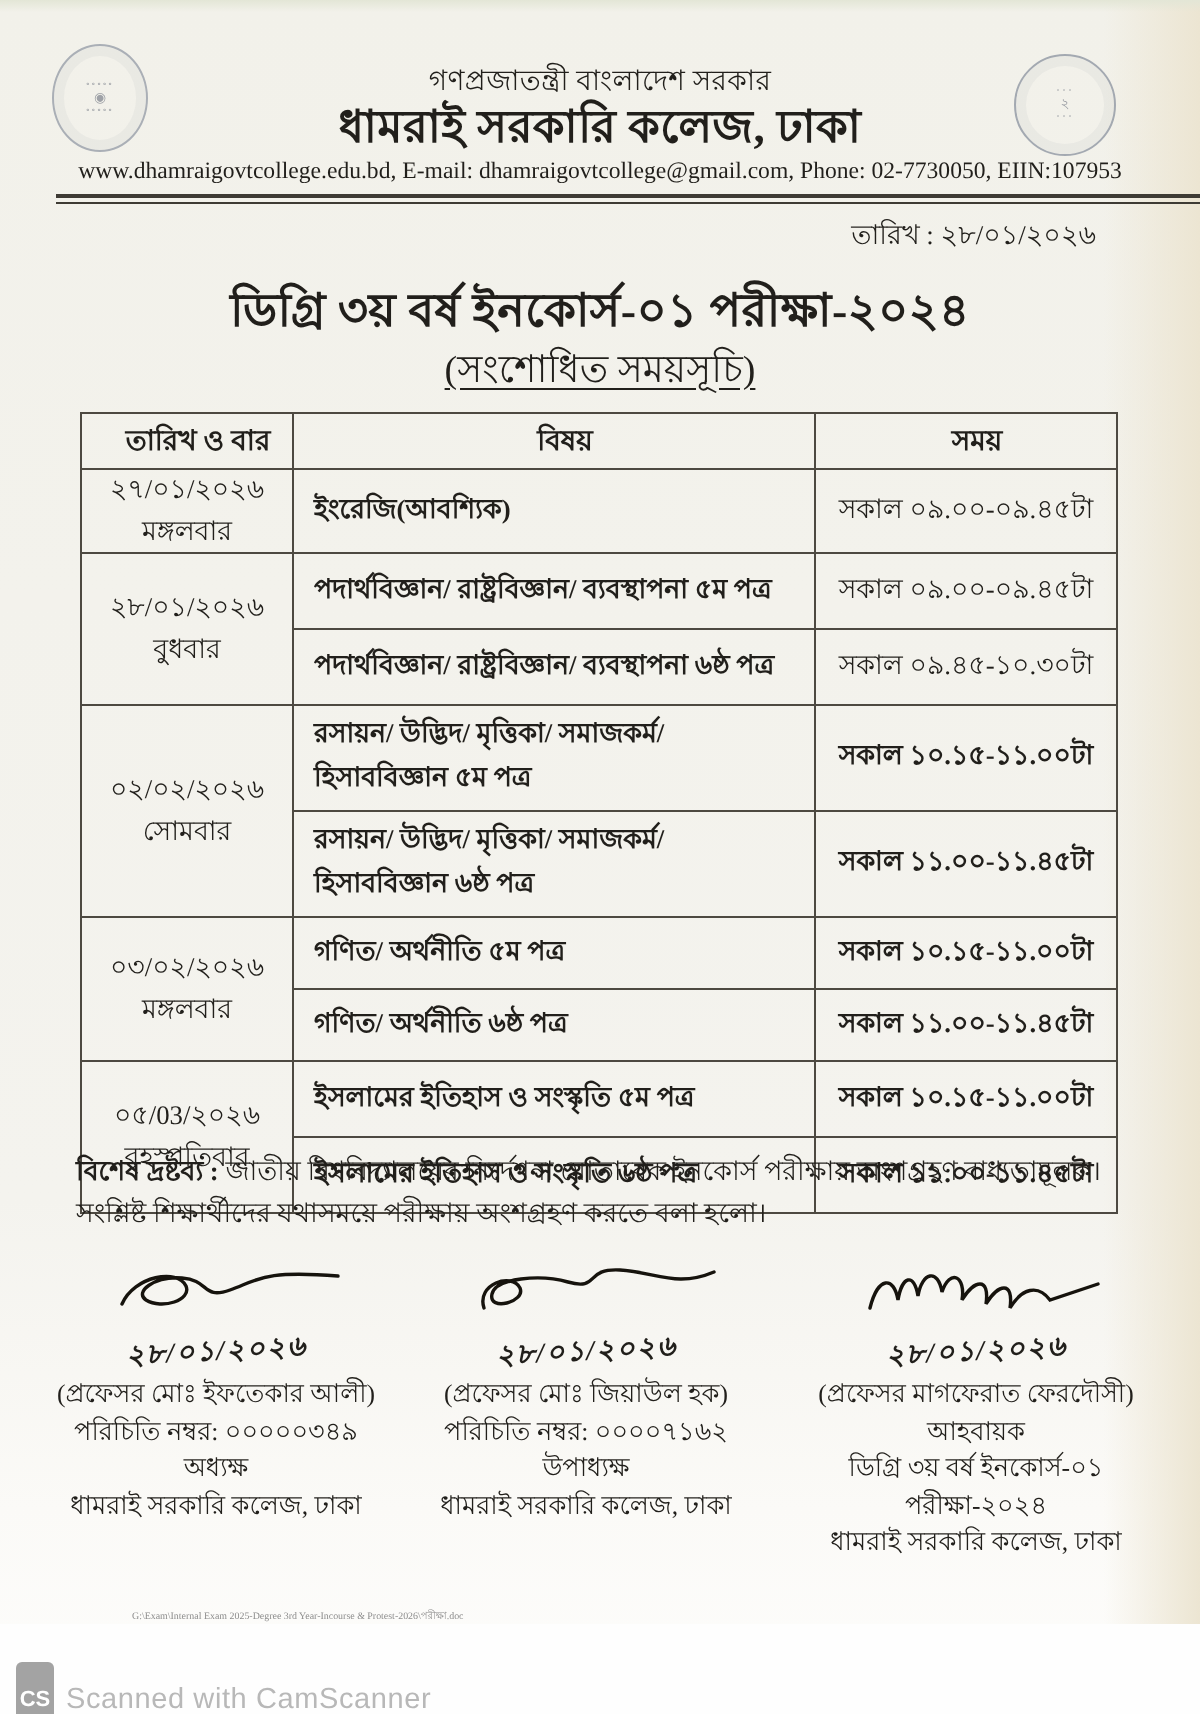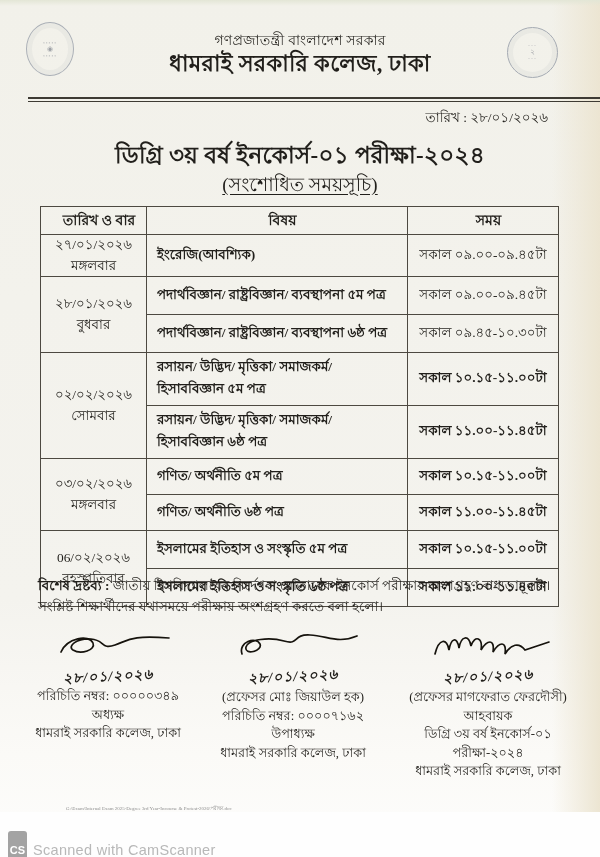--- a/index.html
+++ b/index.html
@@ -90,20 +90,21 @@
       </div>
   </div>
   <div class="abs seal" style="left:507px; top:27px; width:51px; height:51px; opacity:.6;">
     <div class="seal-ring">
         <div class="seal-inner"><span class="seal-dots">···</span>২<span class="seal-dots">···</span></div>
       </div>
   </div>
 
   <div class="abs center govt-line">গণপ্রজাতন্ত্রী বাংলাদেশ সরকার</div>
   <div class="abs center college-name">ধামরাই সরকারি কলেজ, ঢাকা</div>
+  <div class="abs center contact-line">www.dhamraigovtcollege.edu.bd, E-mail: dhamraigovtcollege@gmail.com, Phone: 02-7730050, EIIN:107953</div>
   <div class="abs double-rule"></div>
   <div class="abs head-date">তারিখ : ২৮/০১/২০২৬</div>
 
   <div class="abs center doc-title">ডিগ্রি ৩য় বর্ষ ইনকোর্স-০১ পরীক্ষা-২০২৪</div>
   <div class="abs center doc-subtitle">(সংশোধিত সময়সূচি)</div>
 
   <div class="abs sched-wrap">
     <table>
       <colgroup>
           <col class="c-date">
@@ -157,21 +158,21 @@
             </td>
           <td class="subj-cell">গণিত/ অর্থনীতি ৫ম পত্র</td>
           <td class="time-cell time-hl">সকাল ১০.১৫-১১.০০টা</td>
         </tr>
         <tr class="h36">
           <td class="subj-cell">গণিত/ অর্থনীতি ৬ষ্ঠ পত্র</td>
           <td class="time-cell time-hl">সকাল ১১.০০-১১.৪৫টা</td>
         </tr>
         <tr class="h38">
           <td class="date-cell" rowspan="2">
-            <div>06/০২/২০২৬</div>
+            <div>০৫/03/২০২৬</div>
               <div>বৃহস্পতিবার</div>
             </td>
           <td class="subj-cell">ইসলামের ইতিহাস ও সংস্কৃতি ৫ম পত্র</td>
           <td class="time-cell time-hl">সকাল ১০.১৫-১১.০০টা</td>
         </tr>
         <tr class="h38">
           <td class="subj-cell">ইসলামের ইতিহাস ও সংস্কৃতি ৬ষ্ঠ পত্র</td>
           <td class="time-cell time-hl">সকাল ১১.০০-১১.৪৫টা</td>
         </tr>
       </tbody>
@@ -182,20 +183,21 @@
     <b>বিশেষ দ্রষ্টব্য :</b><span> জাতীয় বিশ্ববিদ্যালয়ের নির্দেশনা মোতাবেক ইনকোর্স পরীক্ষায় অংশগ্রহণ বাধ্যতামূলক। সংশ্লিষ্ট শিক্ষার্থীদের যথাসময়ে পরীক্ষায় অংশগ্রহণ করতে বলা হলো।</span>
   </div>
 
   <div class="abs sigs">
 
     <div class="sig-block s1">
       <svg class="sig-scribble" width="130" height="36" viewBox="0 0 130 36">
         <path d="M18 24 C 24 10, 46 6, 50 15 C 53 22, 38 27, 30 22 C 24 18, 34 10, 48 11 C 62 12, 58 22, 72 17 C 86 12, 88 7, 126 10" fill="none" stroke="#16130d" stroke-width="1.7" stroke-linecap="round"></path>
       </svg>
       <span class="sig-date">২৮/০১/২০২৬</span>
+      <div class="sig-name">(প্রফেসর মোঃ ইফতেকার আলী)</div>
       <div class="sig-line">পরিচিতি নম্বর: ০০০০০৩৪৯</div>
       <div class="sig-line">অধ্যক্ষ</div>
       <div class="sig-line">ধামরাই সরকারি কলেজ, ঢাকা</div>
     </div>
 
     <div class="sig-block s2">
       <svg class="sig-scribble" width="135" height="36" viewBox="0 0 135 36">
         <path d="M16 26 C 12 14, 30 8, 34 16 C 37 23, 18 28, 20 19 C 22 11, 44 9, 58 13 C 74 17.5, 66 6, 84 7 C 102 8, 112 16, 131 8" fill="none" stroke="#16130d" stroke-width="1.7" stroke-linecap="round"></path>
       </svg>
       <span class="sig-date">২৮/০১/২০২৬</span>

